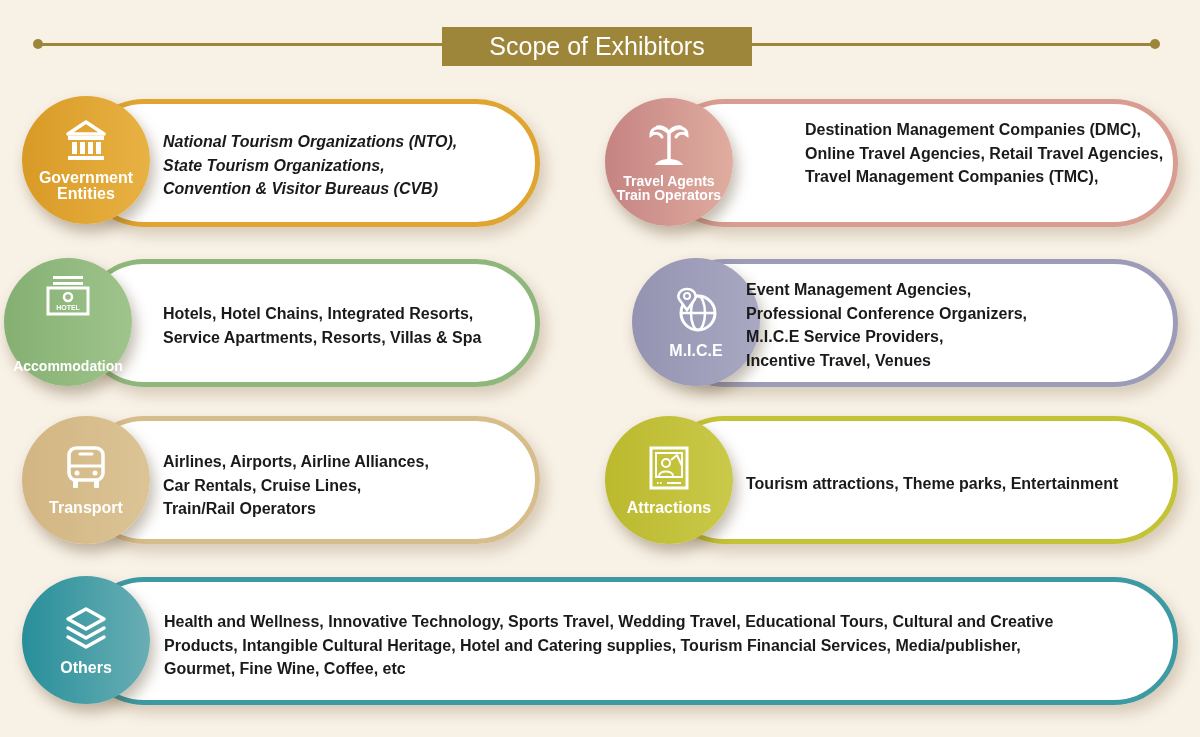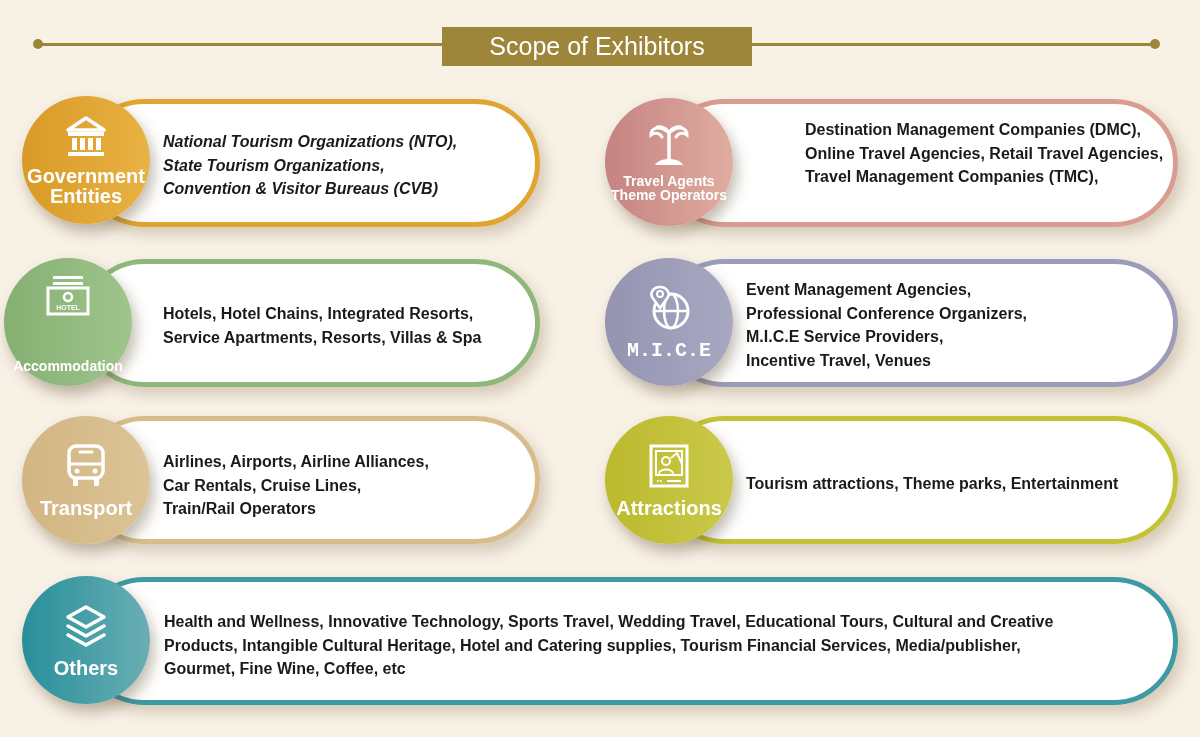--- a/index.html
+++ b/index.html
@@ -18,21 +18,21 @@
   .card { position: absolute; }
   .pill { position: absolute; border-radius: 70px; background: #fff;
     box-shadow: 6px 8px 14px rgba(120,90,50,0.25); }
   .pill::before { content: ""; position: absolute; inset: 0; border-radius: 70px;
     border: 5px solid var(--c); pointer-events: none; }
   .circle { position: absolute; border-radius: 50%;
     background: linear-gradient(90deg, var(--c) 0%, var(--c2) 100%);
     box-shadow: 4px 8px 14px rgba(80,60,30,0.35);
     display: flex; flex-direction: column; align-items: center; justify-content: center; color: #fff; }
   .circle .icon { width: 48px; height: 48px; display: flex; align-items: center; justify-content: center; }
-  .circle .label { font-size: 20px; font-weight: bold; text-align: center; line-height: 1.0; margin-top: 4px; white-space: nowrap; }
+  .circle .label { font-size: 16px; font-weight: bold; text-align: center; line-height: 1.0; margin-top: 4px; white-space: nowrap; }
   .circle .label.small { font-size: 14px; }
   .desc { position: absolute; font-size: 16px; font-weight: bold; color: #1a1a1a; line-height: 23.5px; }
   .desc span { display: block; white-space: nowrap; }
 </style>
 </head>
 <body>
 
 <div class="header-line left"></div>
 <div class="dot left"></div>
 <div class="title-box">Scope of Exhibitors</div>
@@ -70,21 +70,21 @@
   <div class="circle" style="left:605px;top:98px;width:128px;height:128px;background:linear-gradient(90deg,#c58382,#e0ada0);">
     <div class="icon">
       <svg width="44" height="46" viewBox="0 0 44 46">
           <path d="M22 10 C14 2,4 4,4 12 C8 9,13 10,15 14 M22 10 C30 2,40 4,40 12 C36 9,31 10,29 14 M22 10 C20 5,14 3,10 4 M22 10 C24 5,30 3,34 4" fill="none" stroke="#fff" stroke-width="3" stroke-linecap="round"></path>
           <path d="M22 10 L22 36" stroke="#fff" stroke-width="3.5"></path>
           <path d="M8 42 C12 34,32 34,36 42 Z" fill="#fff"></path>
         </svg>
     </div>
     <div class="label small">
         <span style="display:block">Travel Agents</span>
-        <span style="display:block">Theme Operators</span>
+        <span style="display:block">Train Operators</span>
       </div>
   </div>
   <div class="desc" style="left:772px;top:118px;margin-left:33px;">
     <span>Destination Management Companies (DMC),</span>
       <span>Online Travel Agencies, Retail Travel Agencies,</span>
       <span>Travel Management Companies (TMC),</span>
   </div>
 </div>
 
 <div class="card" style="--c:#8fb77c;">
@@ -102,21 +102,21 @@
     <div class="label small"><span>Accommodation</span></div>
   </div>
   <div class="desc" style="left:163px;top:302px;">
     <span>Hotels, Hotel Chains, Integrated Resorts,</span>
       <span>Service Apartments, Resorts, Villas &amp; Spa</span>
   </div>
 </div>
 
 <div class="card" style="--c:#9c9cb8;">
   <div class="pill" style="left:660px;top:259px;width:518px;height:128px;"></div>
-  <div class="circle" style="left:605px;top:258px;width:128px;height:128px;background:linear-gradient(90deg,#9494b2,#a8a8c2);font-family:Liberation Mono, monospace;">
+  <div class="circle" style="left:632px;top:258px;width:128px;height:128px;background:linear-gradient(90deg,#9494b2,#a8a8c2);">
     <div class="icon">
       <svg width="46" height="46" viewBox="0 0 46 46">
           <circle cx="25" cy="27" r="17" fill="none" stroke="#fff" stroke-width="3"></circle>
           <ellipse cx="25" cy="27" rx="7" ry="17" fill="none" stroke="#fff" stroke-width="2.5"></ellipse>
           <line x1="8" y1="27" x2="42" y2="27" stroke="#fff" stroke-width="2.5"></line>
           <path d="M14 3 C7 3,4 9,6 13 L14 24 L22 13 C24 9,21 3,14 3 Z" fill="#9c9cb8" stroke="#fff" stroke-width="2.5"></path>
           <circle cx="14" cy="10" r="3" fill="none" stroke="#fff" stroke-width="2"></circle>
         </svg>
     </div>
     <div class="label" style="margin-top:10px;"><span>M.I.C.E</span></div>

